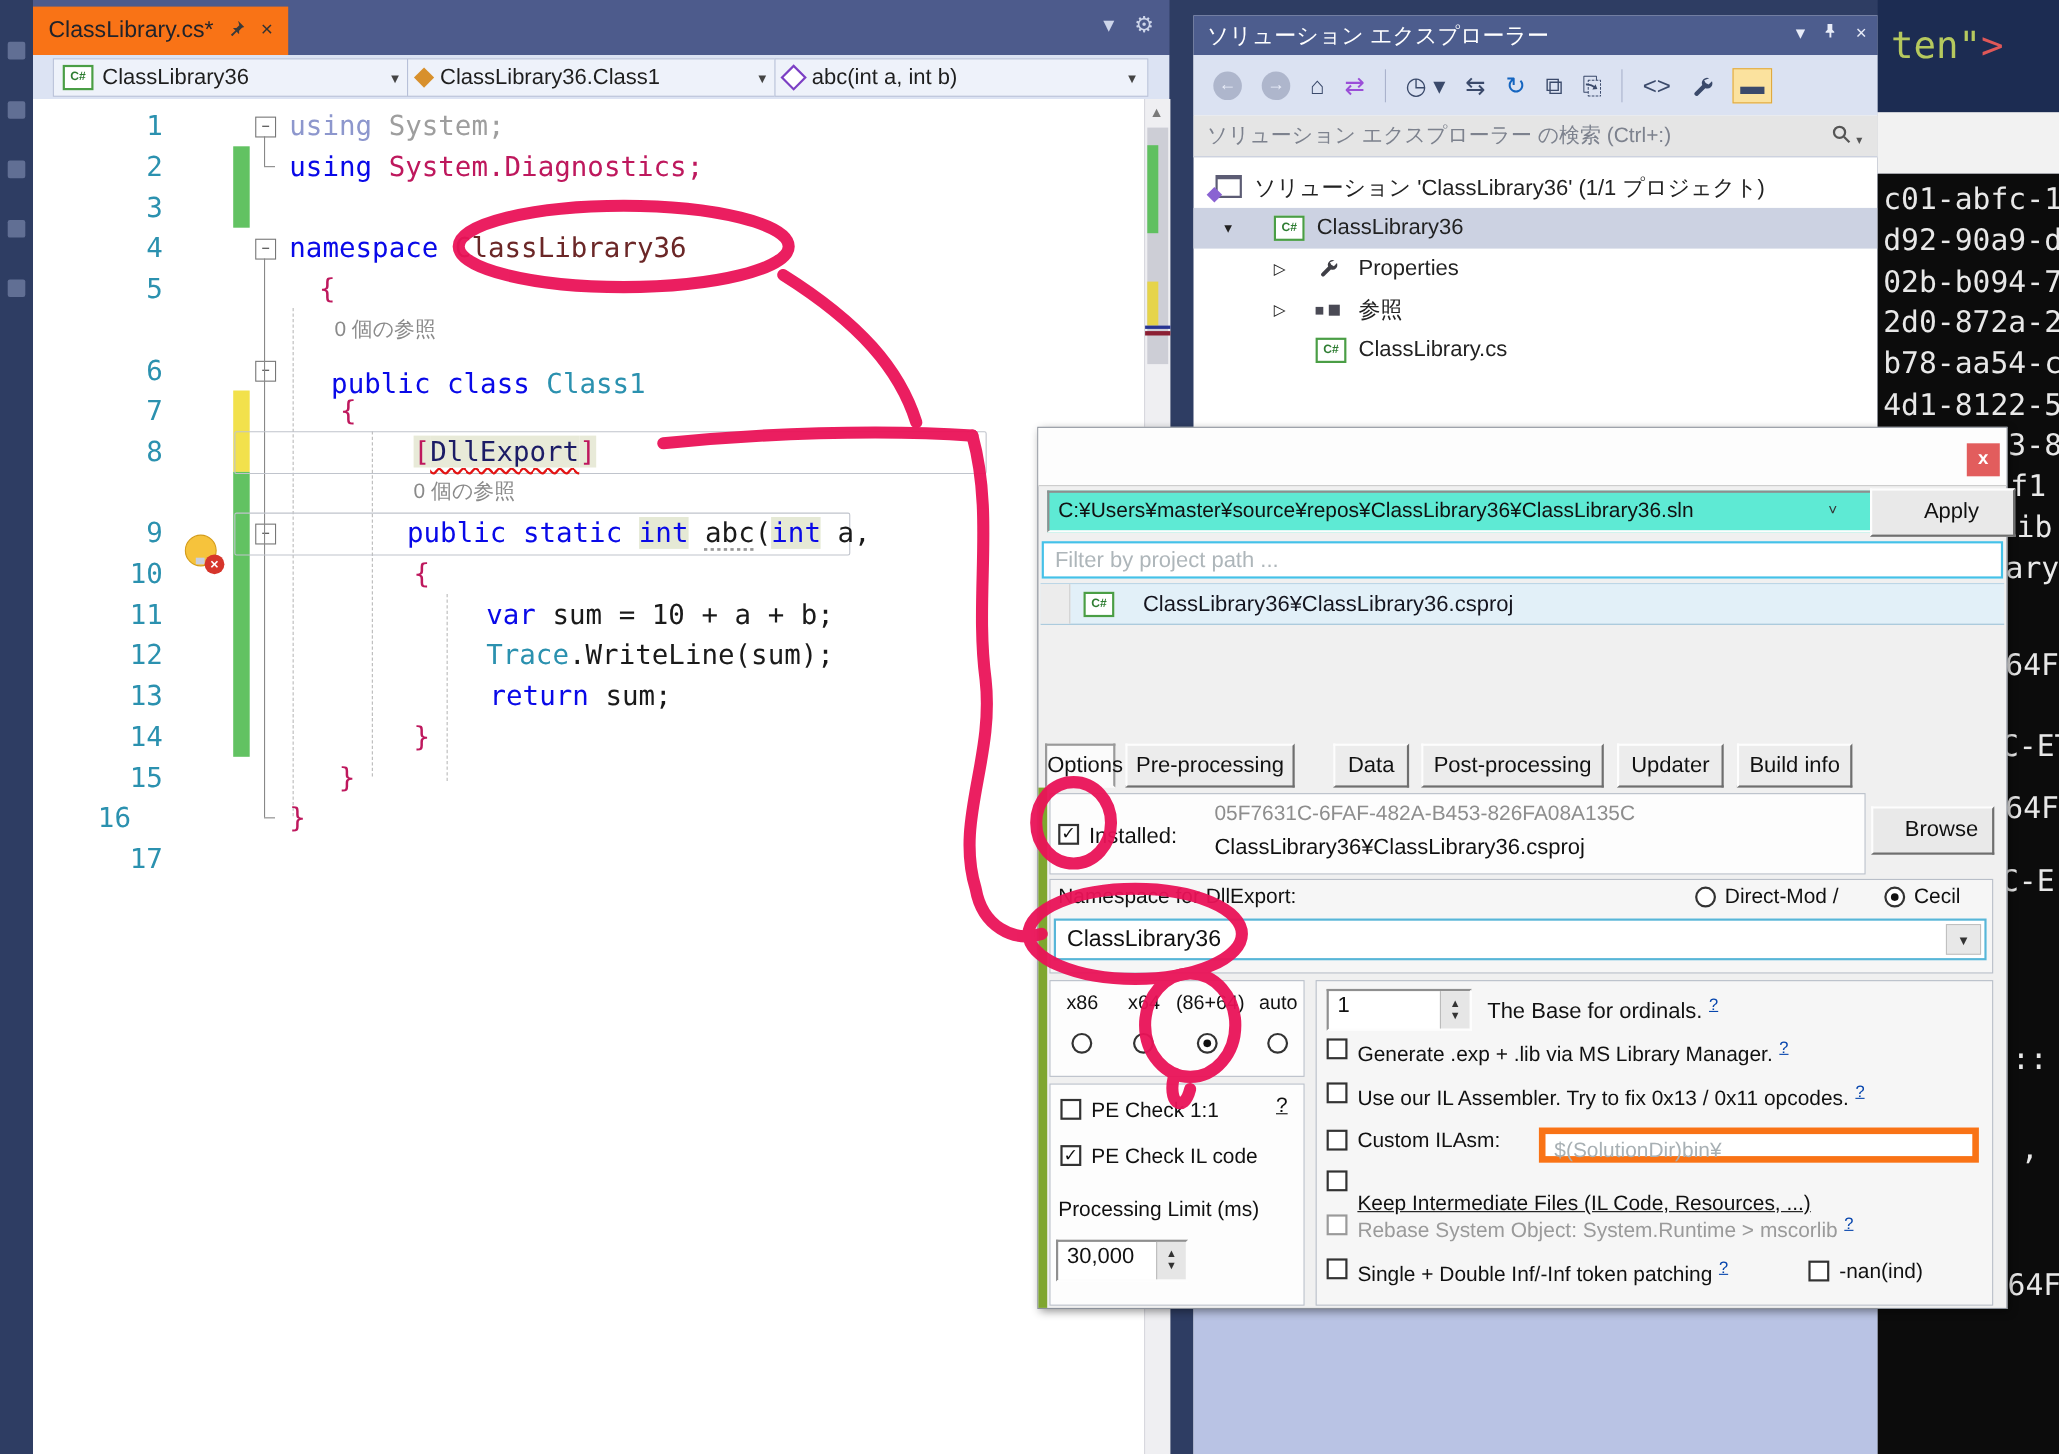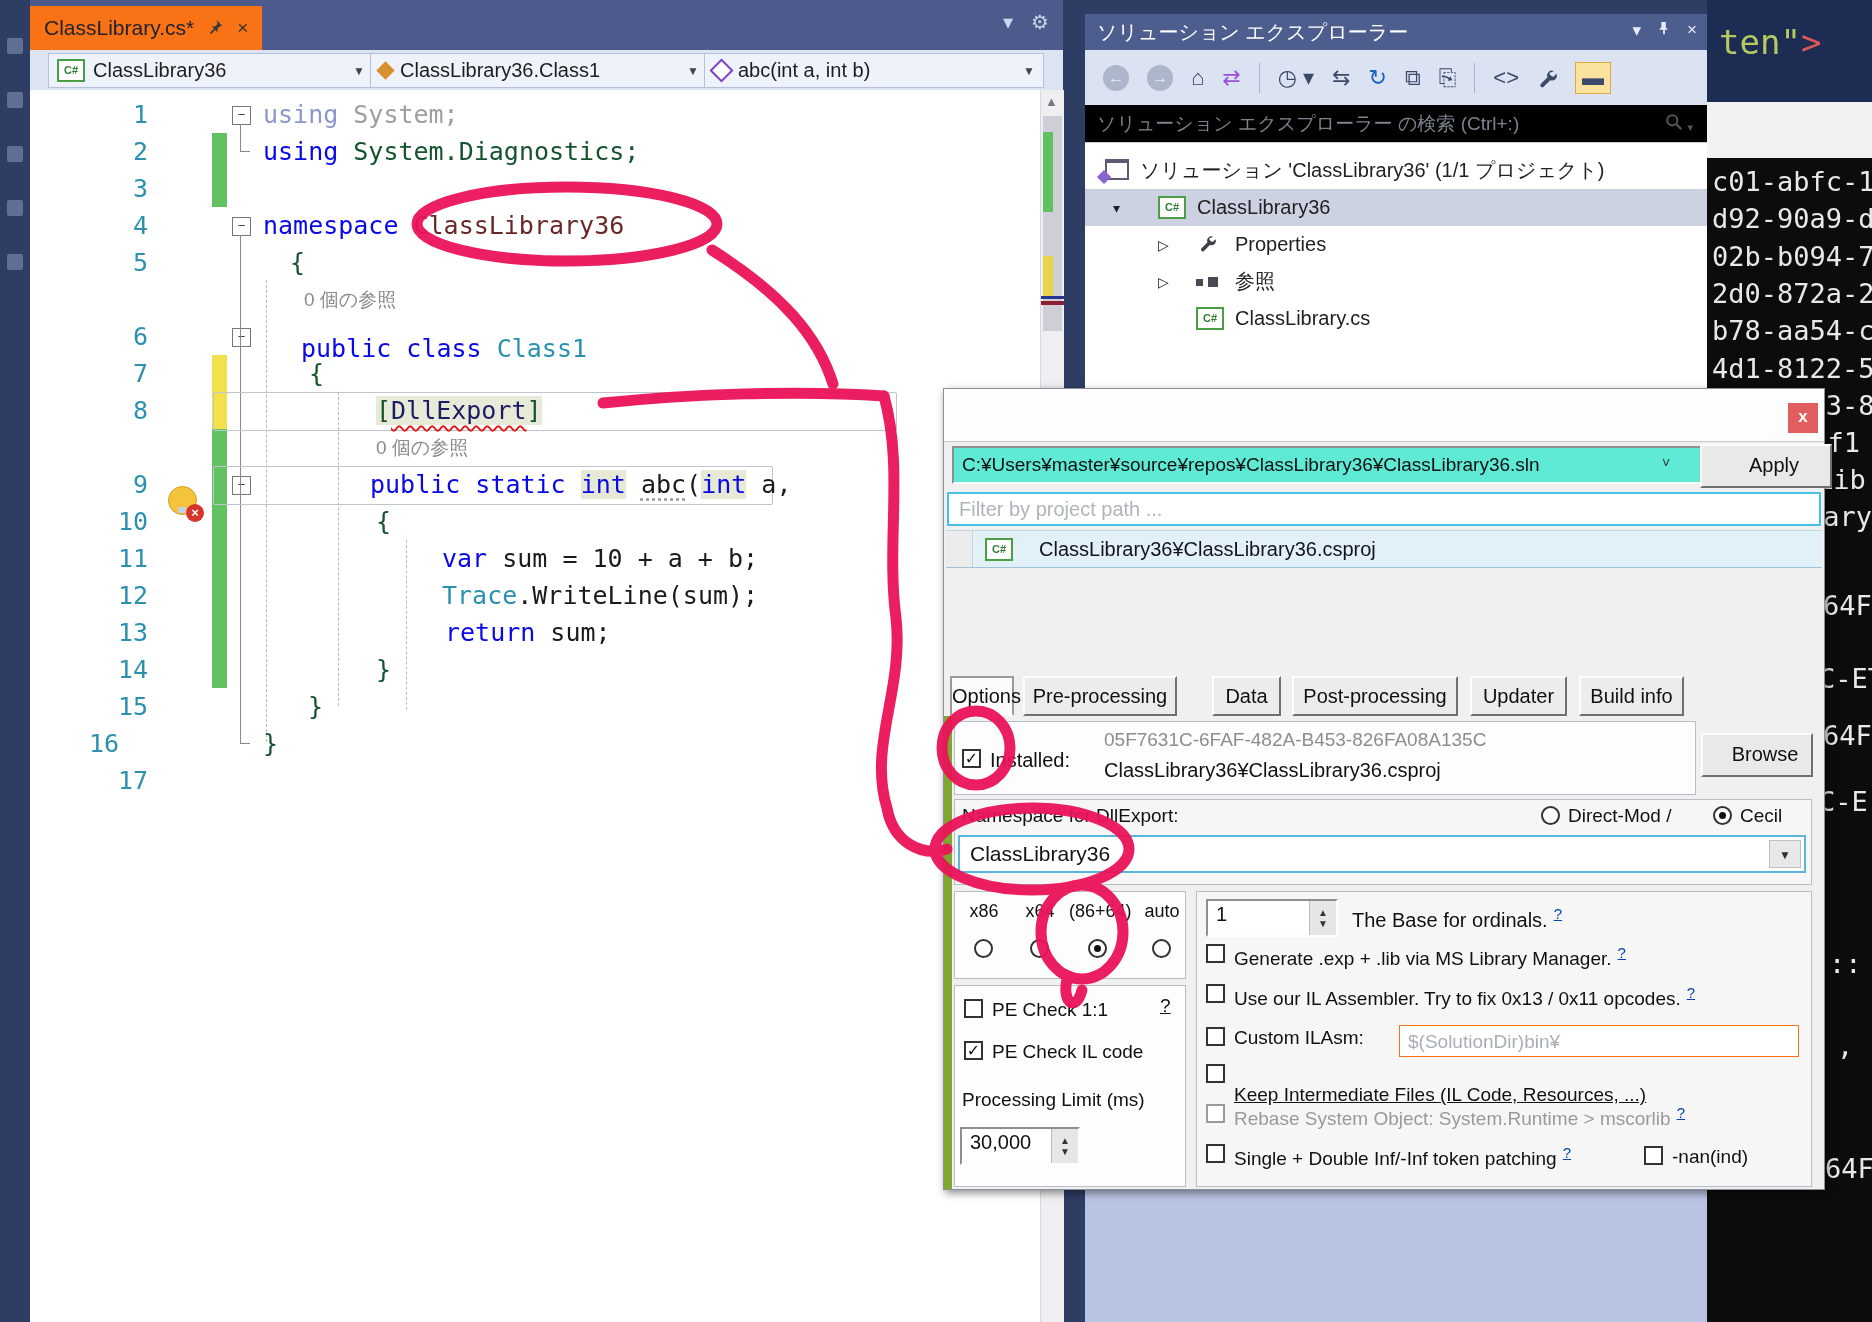--- a/index.html
+++ b/index.html
@@ -25,21 +25,21 @@
   .ico-class{display:inline-block;width:13px;height:13px;background:#d8902c;transform:rotate(45deg);}
   .ico-method{display:inline-block;width:13px;height:13px;background:#fff;border:2px solid #7b3fc4;transform:rotate(45deg);}
   #code-area{position:absolute;left:0;top:90px;width:1033px;height:1232px;background:#ffffff;}
   .lnum{position:absolute;left:30px;width:88px;text-align:right;color:#2b91af;
         font-family:"DejaVu Sans Mono",monospace;font-size:25px;height:37px;line-height:37px;}
   .code-line{position:absolute;height:37px;line-height:37px;white-space:pre;
              font-family:"DejaVu Sans Mono",monospace;font-size:25px;}
   .lens{position:absolute;height:37px;line-height:37px;color:#8a8a8a;font-size:19px;
         font-family:"Liberation Sans","DejaVu Sans",sans-serif;}
   .c-kw{color:#0909e8;} .c-kwdim{color:#8d97cd;} .c-dim{color:#9e9e9e;}
-  .c-plain{color:#1a1a1a;} .c-dark{color:#14532d;} .c-ns{color:#6b2727;}
+  .c-plain{color:#1a1a1a;} .c-dark{color:#be185d;} .c-ns{color:#6b2727;}
   .c-type{color:#2b91af;}
   .c-attr{color:#1c1c66;text-decoration:underline wavy #e21414;text-underline-offset:6px;text-decoration-thickness:2px;}
   .c-kwhl{color:#0909e8;background:#e5e9d5;}
   .c-method{color:#1a1a1a;text-decoration:underline dotted #999;text-underline-offset:5px;}
   .c-attrbg{background:#e8ead8;}
   .chbar{position:absolute;left:182px;width:15px;}
   .line-box{position:absolute;border:1px solid #c0c4cc;border-radius:2px;background:transparent;}
   .fold-box{position:absolute;left:202px;width:17px;height:17px;border:1px solid #777;background:#fff;
             color:#333;font-size:13px;line-height:15px;text-align:center;}
   .fold-line{position:absolute;left:210px;width:1px;background:#888;}
@@ -61,21 +61,21 @@
   #exp-title{position:absolute;left:0;top:0;width:100%;height:36px;background:#4d5d8e;color:#fff;
              font-size:20px;display:flex;align-items:center;padding-left:12px;box-sizing:border-box;}
   #exp-title-icons{position:absolute;right:10px;top:6px;display:flex;gap:16px;color:#e8ecf8;font-size:17px;}
   #exp-toolbar{position:absolute;left:0;top:36px;width:100%;height:55px;background:#dbe2f2;
                display:flex;align-items:center;padding-left:18px;gap:18px;box-sizing:border-box;}
   .tb-ico{font-size:22px;display:inline-flex;align-items:center;}
   .tb-circle{width:26px;height:26px;border-radius:50%;background:#aeb6cc;color:#e8ecf8;font-size:16px;
              display:inline-flex;align-items:center;justify-content:center;}
   .tb-sep{width:1px;height:30px;background:#aab2cc;}
   .tb-active{background:#fbe29e;border:1px solid #e0a93e;padding:2px 6px;}
-  #exp-search{position:absolute;left:0;top:91px;width:100%;height:38px;background:#000000;
+  #exp-search{position:absolute;left:0;top:91px;width:100%;height:38px;background:#e5e5e5;
               border-bottom:1px solid #c7cede;color:#7d828e;font-size:19px;line-height:38px;padding-left:12px;box-sizing:border-box;}
   #exp-search-ico{position:absolute;right:14px;top:99px;color:#555;}
   .tree-row{position:absolute;left:0;width:100%;height:37px;display:flex;align-items:center;font-size:20px;color:#1e1e1e;}
   .tree-sel{background:#ccd2e2;}
   .tw{position:absolute;font-size:14px;color:#222;}
   .ico-sln{display:inline-block;width:20px;height:15px;border:2px solid #5c5c74;border-top:4px solid #5c5c74;position:relative;}
   .ico-sln:after{content:"";position:absolute;left:-8px;bottom:-4px;width:10px;height:10px;background:#8a63d2;transform:rotate(45deg);}
   .ico-refs{display:inline-block;width:22px;height:10px;position:relative;}
   .ico-refs:before{content:"";position:absolute;left:0;top:2px;width:7px;height:7px;background:#4a4a55;}
   .ico-refs:after{content:"";position:absolute;right:0;top:0;width:10px;height:10px;background:#4a4a55;}
@@ -122,21 +122,21 @@
   .spin{position:absolute;background:#fff;border:2px solid;border-color:#8f8f8f #fdfdfd #fdfdfd #8f8f8f;}
   .spin .val{position:absolute;left:8px;top:2px;font-size:20px;}
   .spin .arrows{position:absolute;right:0;top:0;bottom:0;width:26px;background:#e6e6e6;border-left:1px solid #bbb;
                 display:flex;flex-direction:column;align-items:center;justify-content:center;font-size:10px;color:#333;line-height:11px;}
   .lbl{position:absolute;font-size:19px;color:#111;white-space:nowrap;text-align:center;}
   .lbl.dis{color:#9a9a9a;}
   #ns-combo{position:absolute;left:14px;top:446px;width:848px;height:38px;background:#fff;border:2px solid #58b6d8;box-sizing:border-box;}
   #ns-combo .txt{position:absolute;left:10px;top:5px;font-size:21px;color:#111;}
   #ns-combo .dd{position:absolute;right:3px;top:3px;bottom:3px;width:30px;background:#e8e8e8;border:1px solid #c0c0c0;
                 text-align:center;font-size:12px;color:#333;line-height:28px;}
-  #ilasm-input{position:absolute;left:455px;top:636px;width:400px;height:32px;background:#fff;border:1px solid #f97316;
+  #ilasm-input{position:absolute;left:455px;top:636px;width:400px;height:32px;background:#fff;border:6px solid #f97316;
                color:#a8b0b4;font-size:19px;line-height:32px;padding-left:8px;box-sizing:border-box;}
   
   #annot{position:absolute;left:0;top:0;width:1872px;height:1322px;pointer-events:none;z-index:50;}
 </style>
 </head>
 <body>
 
 <div class="abs" id="left-strip">
   <div class="strip-glyph" style="top:38px"></div>
   <div class="strip-glyph" style="top:92px"></div>

